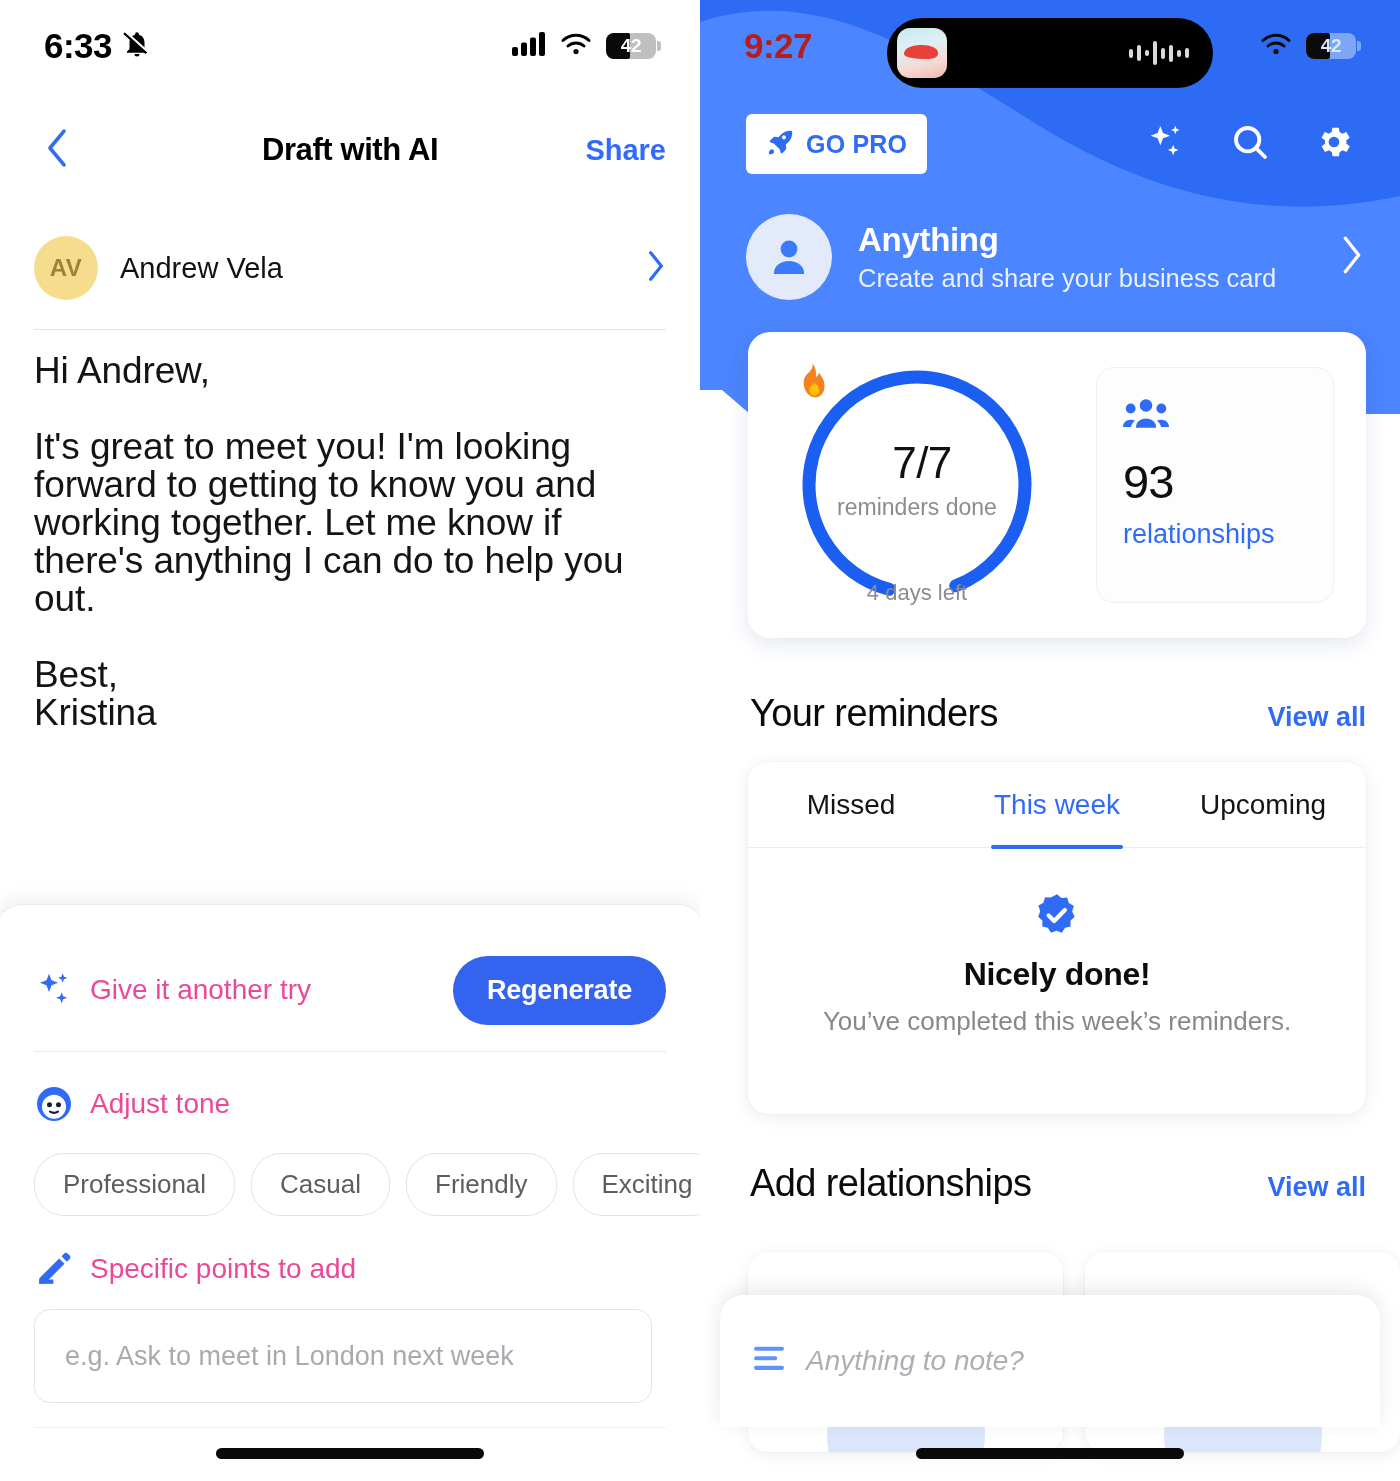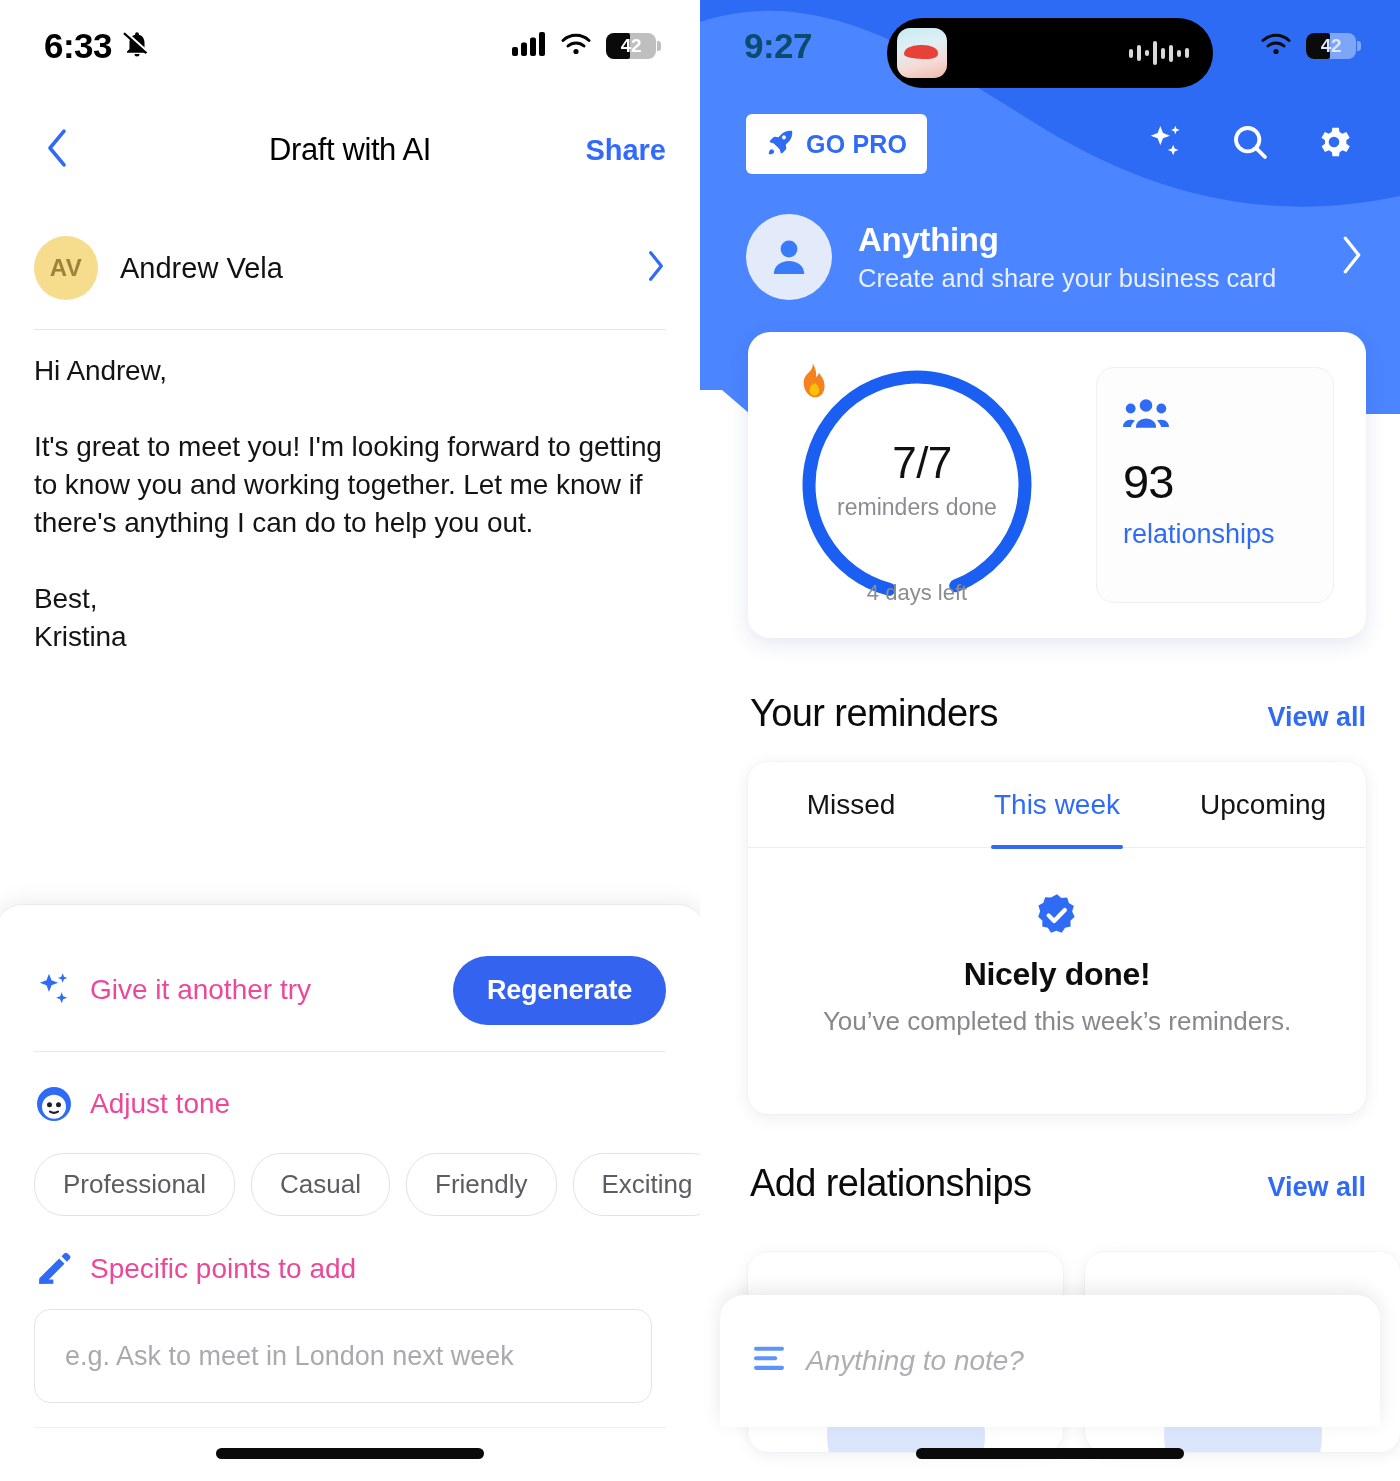--- a/index.html
+++ b/index.html
@@ -32,41 +32,41 @@
     font-size: 19px; font-weight: 700; letter-spacing: -0.3px; }
 
   
   .nav-bar {
     position: absolute; top: 112px; left: 0; right: 0; height: 76px;
     display: flex; align-items: center; padding: 0 34px;
   }
   .nav-back { width: 46px; height: 46px; display:flex; align-items:center; justify-content:center; }
   .nav-title {
     position: absolute; left: 0; right: 0; text-align: center;
-    font-size: 31px; font-weight: 400; color: #000; letter-spacing: -0.4px; pointer-events: none;
+    font-size: 31px; font-weight: 700; color: #000; letter-spacing: -0.4px; pointer-events: none;
   }
   .nav-share { margin-left: auto; font-size: 29px; color: #2f6bff; font-weight: 600; z-index:2; }
 
   .recipient-row {
     position: absolute; top: 232px; left: 34px; right: 34px; height: 72px;
     display: flex; align-items: center; gap: 22px;
   }
   .avatar {
     width: 64px; height: 64px; border-radius: 50%;
     background: #f6dd8e; color: #9b8339;
     display: flex; align-items: center; justify-content: center;
     font-size: 24px; font-weight: 600; letter-spacing: 0.5px;
   }
   .recipient-name { font-size: 29px; color: #111; }
   .chev-right-blue { margin-left: auto; }
   .divider-line { position: absolute; top: 329px; left: 34px; right: 34px; height: 1px; background: #e6e6e8; }
 
   .draft-body {
     position: absolute; top: 352px; left: 34px; right: 34px;
-    font-size: 28px; line-height: 38px; color: #141414; letter-spacing: -0.1px;
+    font-size: 37px; line-height: 38px; color: #141414; letter-spacing: -0.1px;
     white-space: pre-wrap;
   }
 
   
   .sheet {
     position: absolute; left: -4px; right: -4px; top: 905px; bottom: -20px;
     background: #fff; border-radius: 26px;
     box-shadow: 0 -4px 22px rgba(0,0,0,0.08), 0 0 0 1px rgba(0,0,0,0.035);
   }
   .sheet-row1 {
@@ -360,21 +360,21 @@
         <path d="M0 0 H700 V452 H0 Z" fill="#2e6bf5"></path>
         <path d="M0 22 C 120 -18 230 58 330 120 C 440 190 560 226 700 196 L700 452 L0 452 Z" fill="#4b85ff"></path>
         <path d="M0 440 L0 390 L22 390 L50 414 L50 452 L0 452 Z" fill="#ffffff"></path>
         <path d="M672 330 L700 330 L700 452 L640 452 L640 360 Z" fill="#ffffff" opacity="0"></path>
       </svg>
       <div style="position:absolute;left:0;top:394px;width:26px;height:58px;background:#fff"></div>
       <div style="position:absolute;right:0;top:414px;width:34px;height:38px;background:#fff"></div>
     </div>
 
     <div class="statusbar">
-      <span class="sb-time" style="color:#0c4a6e">9:27</span>
+      <span class="sb-time" style="color:#b91c1c">9:27</span>
       <div class="sb-right">
         <span>
           <svg width="32" height="24" viewBox="0 0 32 24" fill="none" stroke="#0b0b0b" stroke-width="3" stroke-linecap="round">
             <path d="M3 8.5a19 19 0 0 1 26 0"></path>
               <path d="M8 14a12 12 0 0 1 16 0"></path>
             <circle cx="16" cy="19.5" r="2.6" fill="#0b0b0b" stroke="none"></circle>
           </svg>
         </span>
         <span class="battery">
           <span class="shell" style="background:#7ea6f7"></span>

